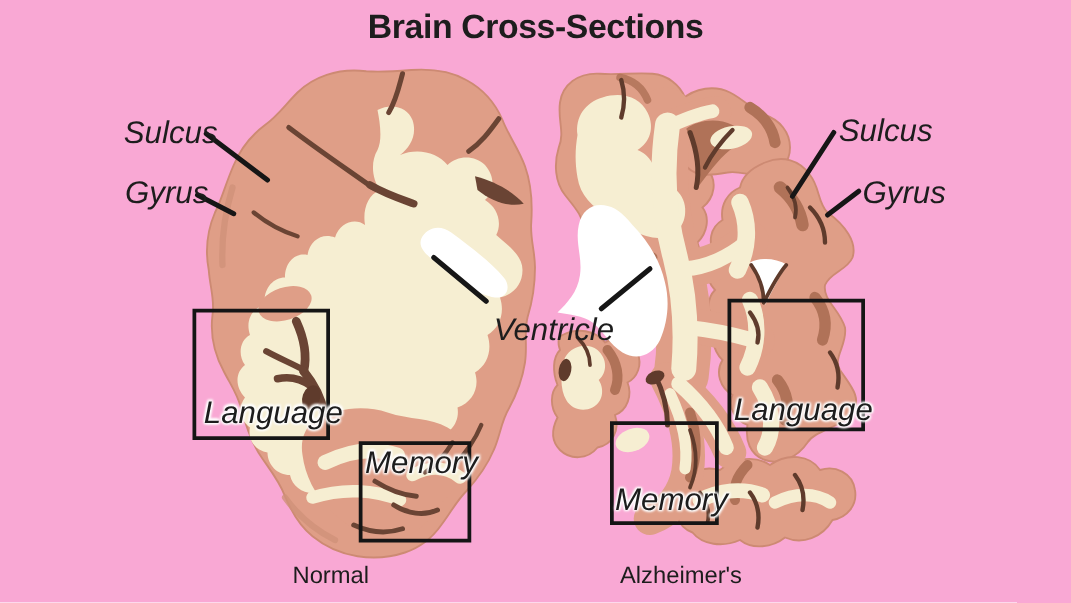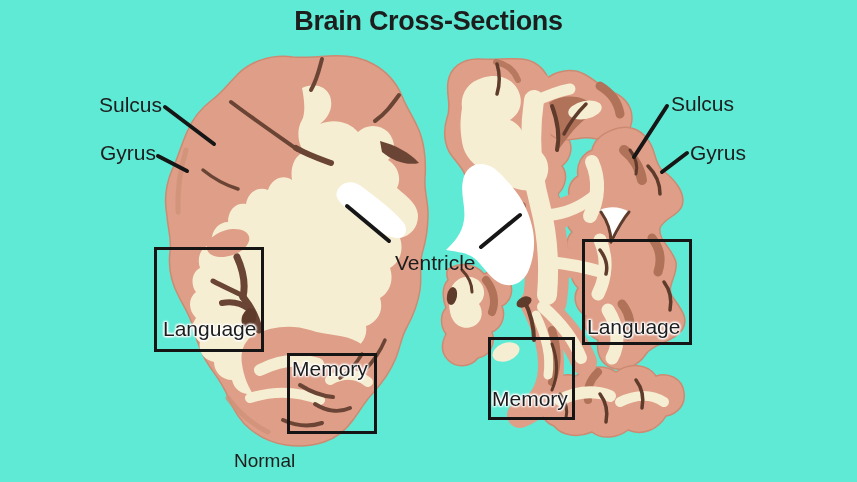--- a/index.html
+++ b/index.html
@@ -1,26 +1,26 @@
 <!DOCTYPE html>
 <html><head>
 <meta charset="utf-8">
 <style>
   html,body{margin:0;padding:0;background:#ffffff;}
   .stage{
-    position:relative;width:857px;height:482px;background:#5eead4;overflow:hidden;
+    position:relative;width:857px;height:482px;background:#f9a8d4;overflow:hidden;
     font-family:"Liberation Sans","DejaVu Sans",sans-serif;color:#1c1c1c;
   }
   .stage svg{position:absolute;left:0;top:0;}
   .diagram-title{
     position:absolute;left:0;right:0;top:6px;text-align:center;
     font-size:27px;font-weight:700;letter-spacing:-0.3px;color:#1d1d1d;
   }
   .lbl{
-    position:absolute;font-size:21px;line-height:1;color:#1d1d1d;white-space:nowrap;
+    position:absolute;font-size:25px;line-height:1;color:#1d1d1d;white-space:nowrap;font-style:italic;
   }
   .halo{
     text-shadow:0 0 2px #fff,0 0 3px #fff,1px 1px 2px #fff,-1px -1px 2px #fff,
                 1px -1px 2px #fff,-1px 1px 2px #fff;
   }
   .caption{
     position:absolute;font-size:19px;line-height:1;color:#1d1d1d;white-space:nowrap;
   }
   .callout-box{
     position:absolute;border:3px solid #151515;background:transparent;box-sizing:border-box;
@@ -214,14 +214,15 @@
   <div class="callout-box" style="left:287px;top:353px;width:90px;height:81px"></div>
   <div class="callout-box" style="left:582px;top:239px;width:110px;height:106px"></div>
   <div class="callout-box" style="left:488px;top:337px;width:87px;height:83px"></div>
 
   <div class="lbl halo" style="left:163px;top:318px">Language</div>
   <div class="lbl halo" style="left:292px;top:358px">Memory</div>
   <div class="lbl halo" style="left:587px;top:316px">Language</div>
   <div class="lbl halo" style="left:492px;top:388px">Memory</div>
 
   <div class="caption" style="left:234px;top:451px">Normal</div>
+  <div class="caption" style="left:496px;top:451px">Alzheimer's</div>
 
 </div>
 
 </body></html>

